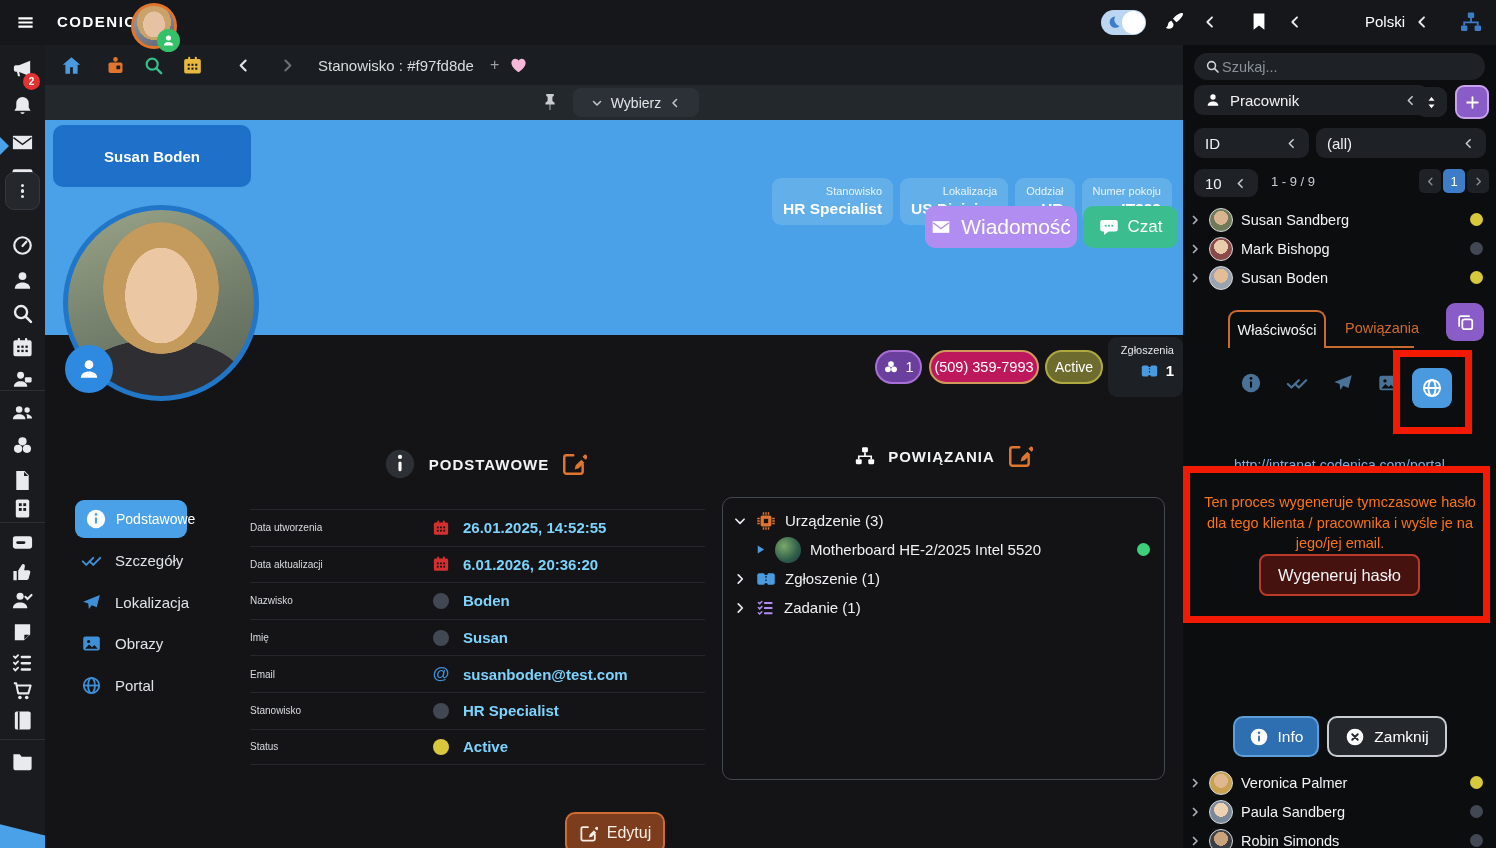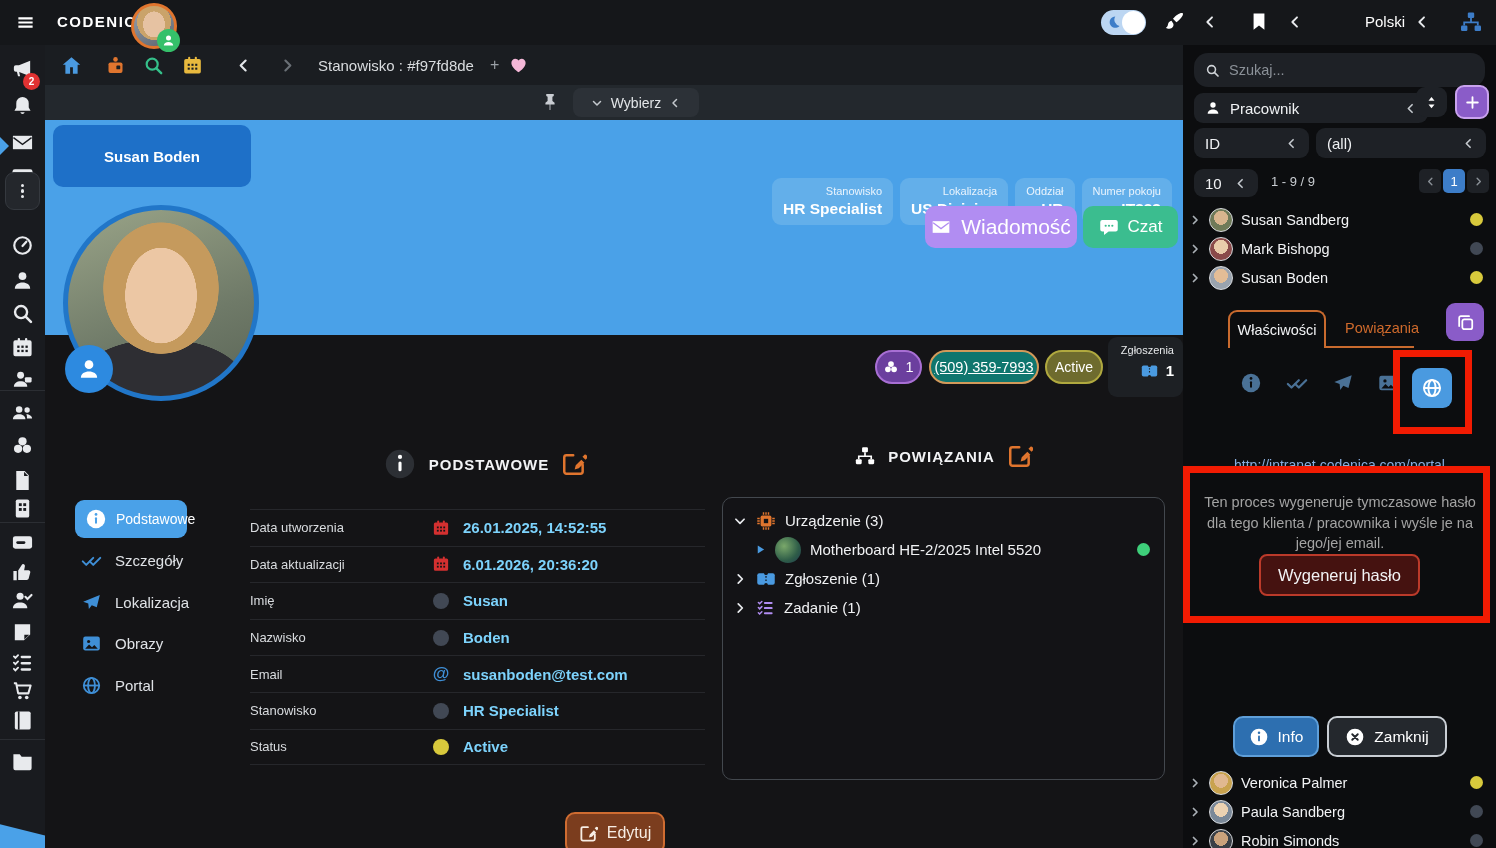--- a/index.html
+++ b/index.html
@@ -82,21 +82,21 @@
   .hbadge{background:#63afea;border-radius:9px;padding:7px 11px;text-align:right;color:#fff;cursor:default;}
   .hbadge .bl{font-size:11px;color:#eaf4fd;margin-bottom:3px;}
   .hbadge .bv{font-size:15.5px;font-weight:700;}
   .btn-msg{position:absolute;left:880px;top:161px;width:152px;height:42px;border-radius:10px;background:#b18df2;
     display:flex;align-items:center;justify-content:center;gap:10px;color:#fff;font-size:21px;cursor:pointer;}
   .btn-chat{position:absolute;left:1038px;top:161px;width:95px;height:42px;border-radius:10px;background:#3bbd8f;
     display:flex;align-items:center;justify-content:center;gap:9px;color:#fff;font-size:17px;cursor:pointer;}
   .pill{position:absolute;height:34px;border-radius:17px;display:flex;align-items:center;justify-content:center;
     gap:6px;font-size:14.5px;color:#fff;cursor:pointer;}
   .pill.cloud{left:830px;top:305px;width:47px;background:#6b3f9e;border:2px solid #a86fd4;}
-  .pill.phone{left:884px;top:305px;width:110px;background:#0f766e;border:2px solid #d29a5a;text-decoration:underline;}
+  .pill.phone{left:884px;top:305px;width:110px;background:#be185d;border:2px solid #d29a5a;}
   .pill.active{left:1000px;top:305px;width:58px;background:#6e6b2e;border:2px solid #b0a93f;font-size:14px;}
   .tickets{position:absolute;left:1063px;top:292px;width:75px;height:60px;background:#1d2024;border-radius:9px;
     padding:7px 9px;text-align:right;cursor:pointer;}
   .tickets .tl{font-size:11px;color:#e6e8ea;margin-bottom:6px;}
   .tickets .tv{display:flex;align-items:center;justify-content:flex-end;gap:7px;font-weight:700;font-size:15px;color:#fff;}
 
   
   .sechead{position:absolute;display:flex;align-items:center;justify-content:center;gap:12px;}
   .sechead .title{font-weight:700;letter-spacing:1px;font-size:15px;color:#f2f3f5;}
   .info-round{width:34px;height:34px;}
@@ -105,21 +105,21 @@
   
   .vtab-active{position:absolute;left:30px;top:455px;width:112px;height:38px;border-radius:9px;background:var(--blue);
     display:flex;align-items:center;gap:9px;padding:0 10px;color:#fff;font-size:14px;cursor:pointer;}
   .vtab{position:absolute;left:36px;display:flex;align-items:center;gap:13px;font-size:15px;color:#dfe2e6;cursor:pointer;}
   .vtab .ti{width:21px;height:21px;color:#3f8fd6;}
 
   
   .fields{position:absolute;left:205px;top:464px;width:455px;}
   .frow{display:flex;align-items:center;height:36.6px;border-top:1px solid var(--line);}
   .frow:last-child{border-bottom:1px solid var(--line);}
-  .frow .fl{flex:1;font-size:13px;color:#d9dcdf;}
+  .frow .fl{flex:1;font-size:10px;color:#d9dcdf;}
   .frow .fi{width:44px;display:flex;justify-content:center;}
   .frow .fv{width:242px;font-weight:700;font-size:15px;color:#7dd3fc;}
   .dot{width:16px;height:16px;border-radius:50%;}
   .dot.gray{background:var(--graydot);}
   .dot.yellow{background:var(--yellow);}
   .cal-red{width:18px;height:18px;color:#d43030;}
   .at-sign{color:#3f8fd6;font-weight:700;font-size:17px;}
 
   
   .treebox{position:absolute;left:677px;top:452px;width:443px;height:283px;border:1.5px solid #43484e;
@@ -134,22 +134,22 @@
   .chip-ic{width:20px;height:20px;color:var(--orange);}
   .ticket-ic{width:20px;height:20px;color:#4a9ae0;}
   .task-ic{width:19px;height:19px;color:#b18df2;}
 
   .btn-edit{position:absolute;left:520px;top:767px;width:100px;height:42px;border-radius:10px;
     background:#7b3d1e;border:2px solid #cf6c31;display:flex;align-items:center;justify-content:center;gap:9px;
     color:#f7ede4;font-size:16px;cursor:pointer;}
 
   
   .rightbar{position:absolute;left:1183px;top:45px;width:313px;height:803px;background:var(--rightbar);z-index:10;}
-  .search{position:absolute;left:11px;top:8px;width:291px;height:34px;border-radius:14px;background:var(--panel);
-    display:flex;align-items:center;padding:0 11px;gap:9px;}
+  .search{position:absolute;left:11px;top:8px;width:291px;height:27px;border-radius:14px;background:var(--panel);
+    display:flex;align-items:center;padding:0 11px;gap:2px;}
   .search input{flex:1;background:transparent;border:0;outline:0;color:#e4e7ea;font-size:14.5px;}
   .search input::placeholder{color:#8b9198;}
   .rsel{position:absolute;background:var(--panel);border-radius:9px;display:flex;align-items:center;
     padding:0 11px;gap:9px;font-size:15px;color:#f0f2f4;cursor:pointer;height:30px;}
   .rsel .rchev{margin-left:auto;width:13px;height:13px;color:#c4c9ce;}
   .sq-btn{position:absolute;border-radius:9px;display:flex;align-items:center;justify-content:center;cursor:pointer;}
   .range{position:absolute;left:88px;top:129px;font-size:13px;color:#c9cdd2;}
   .pager{position:absolute;right:7px;top:124px;display:flex;gap:2px;}
   .pager .pg{width:22px;height:24px;border-radius:5px;background:#1e2126;display:flex;align-items:center;
     justify-content:center;font-size:13px;color:#8b9198;cursor:pointer;}
@@ -173,21 +173,21 @@
   .rtab-line{position:absolute;left:143px;top:301px;width:88px;height:2px;background:var(--orange-tab);}
   .copy-btn{left:263px;top:258px;width:38px;height:38px;background:var(--purple-btn);}
   .copy-btn .ci{width:19px;height:19px;color:#fff;}
   .ricon{position:absolute;width:22px;height:22px;color:#4a7196;cursor:pointer;}
   .globe-active{position:absolute;left:229px;top:323px;width:40px;height:40px;border-radius:9px;background:#4a9ae0;
     display:flex;align-items:center;justify-content:center;color:#fff;cursor:pointer;}
   .globe-active .ci{width:22px;height:22px;}
   .portal-link{position:absolute;left:0;top:412px;width:313px;text-align:center;font-size:14px;
     color:#88aede;text-decoration:underline;cursor:pointer;z-index:1;white-space:nowrap;overflow:hidden;}
   .pw-note{position:absolute;left:21px;top:447px;width:272px;text-align:center;font-size:14.5px;
-    line-height:1.42;color:#a3a3a3;z-index:2;}
+    line-height:1.42;color:#f97316;z-index:2;}
   .btn-generate{position:absolute;left:76px;top:509px;width:161px;height:42px;border-radius:8px;
     background:var(--red-btn-bg);border:2px solid var(--red-btn-bd);display:flex;align-items:center;
     justify-content:center;color:#f2f3f5;font-size:16.5px;cursor:pointer;z-index:2;}
   .btn-info{position:absolute;left:50px;top:671px;width:86px;height:41px;border-radius:10px;background:#2d6fb0;
     border:2px solid #5f9fd9;display:flex;align-items:center;justify-content:center;gap:9px;
     color:#fff;font-size:15.5px;cursor:pointer;}
   .btn-close{position:absolute;left:144px;top:671px;width:120px;height:41px;border-radius:10px;background:#24282d;
     border:2px solid #c9ced4;display:flex;align-items:center;justify-content:center;gap:9px;
     color:#fff;font-size:15.5px;cursor:pointer;}
 
@@ -686,32 +686,32 @@
                   <rect x="6.5" y="14.4" width="2.4" height="2.4"></rect>
                   <rect x="10.8" y="14.4" width="2.4" height="2.4"></rect>
                   <rect x="15.1" y="14.4" width="2.4" height="2.4"></rect>
                 </g>
               </svg>
             </span>
           </span>
         <span class="fv">6.01.2026, 20:36:20</span>
       </div>
       <div class="frow">
+        <span class="fl">Nazwisko</span>
+        <span class="fi">
+            <span class="dot gray"></span>
+          </span>
+        <span class="fv">Boden</span>
+      </div>
+      <div class="frow">
         <span class="fl">Imię</span>
         <span class="fi">
             <span class="dot gray"></span>
           </span>
         <span class="fv">Susan</span>
-      </div>
-      <div class="frow">
-        <span class="fl">Nazwisko</span>
-        <span class="fi">
-            <span class="dot gray"></span>
-          </span>
-        <span class="fv">Boden</span>
       </div>
       <div class="frow">
         <span class="fl">Email</span>
         <span class="fi">
             <span class="at-sign">@</span>
           </span>
         <span class="fv">susanboden@test.com</span>
       </div>
       <div class="frow">
         <span class="fl">Stanowisko</span>
@@ -828,21 +828,21 @@
     <div class="search">
       <span class="ic" style="width:15px;height:15px;color:#cfd3d7">
           <svg viewBox="0 0 24 24">
             <circle cx="10.5" cy="10.5" r="6.3" fill="none" stroke="currentColor" stroke-width="2.5"></circle>
             <path d="m15.3 15.3 5.5 5.5" stroke="currentColor" stroke-width="2.7" stroke-linecap="round"></path>
           </svg>
         </span>
       <input placeholder="Szukaj..." style="">
     </div>
 
-    <div class="rsel" style="left:11px;top:48px;width:234px">
+    <div class="rsel" style="left:11px;top:40px;width:234px">
       <span class="ic" style="width:16px;height:16px;color:#fff">
           <svg viewBox="0 0 24 24">
             <circle cx="12" cy="7.5" r="4" fill="currentColor"></circle>
             <path fill="currentColor" d="M4 20.5c0-4 3.6-6.3 8-6.3s8 2.3 8 6.3z"></path>
           </svg>
         </span>
       <span>Pracownik</span>
       <span class="rchev ic">
           <svg viewBox="0 0 24 24">
             <path d="M15 5 8 12l7 7" stroke="currentColor" stroke-width="3" fill="none" stroke-linecap="round" stroke-linejoin="round"></path>

